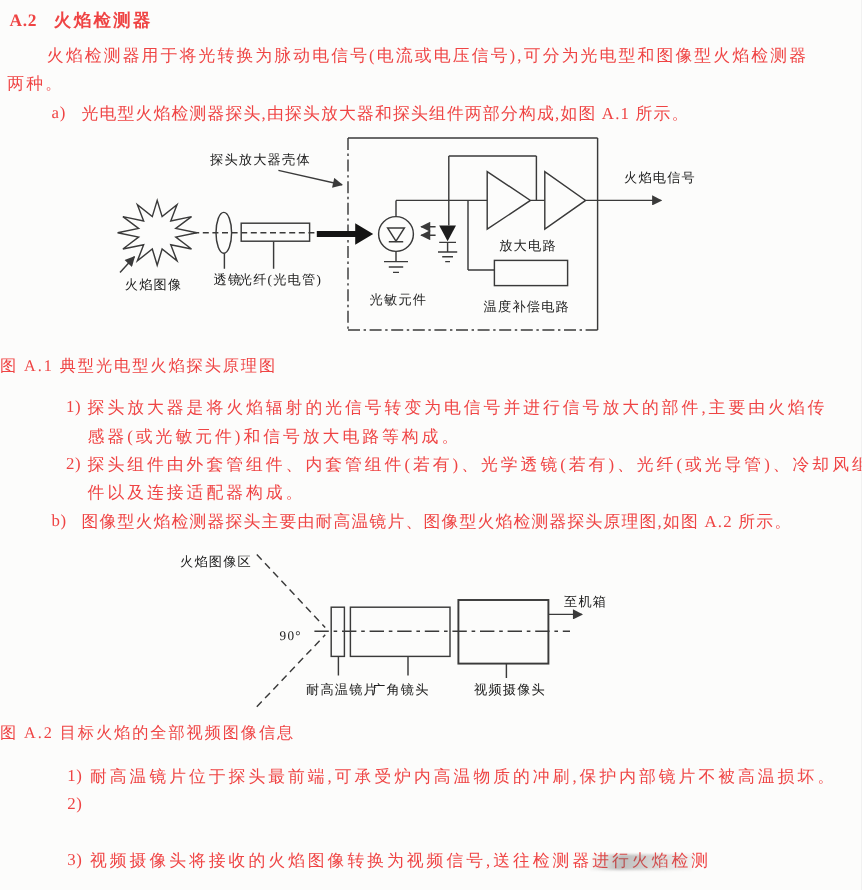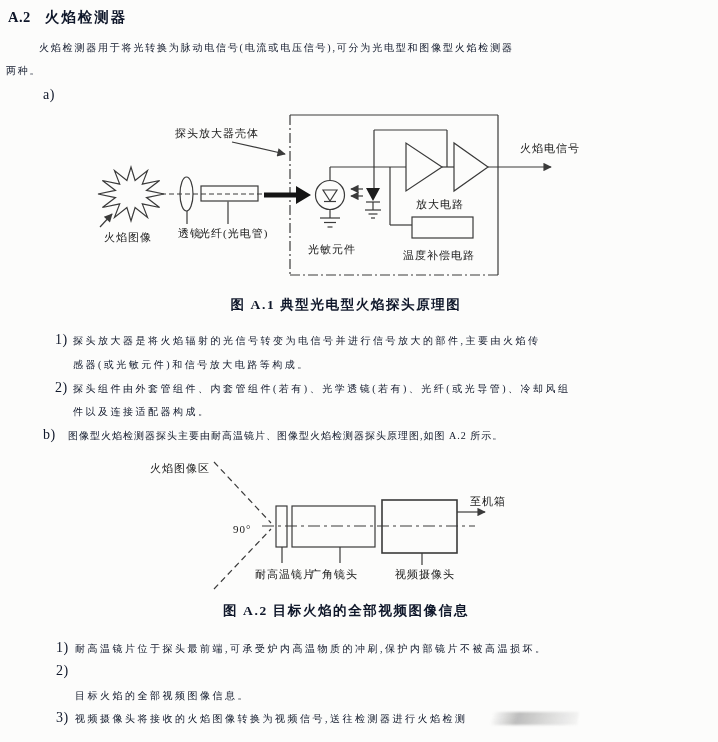--- a/index.html
+++ b/index.html
@@ -1,28 +1,28 @@
 <!DOCTYPE html>
 <html><head>
 <meta charset="utf-8">
 <style>
   html,body{margin:0;padding:0;background:#e8e8e8;}
   .page{
     position:relative;width:718px;height:742px;overflow:hidden;
-    background:#fcfcfb;color:#0f172a;
+    background:#fcfcfb;color:#ef4444;
     font-family:"Liberation Serif","DejaVu Serif",serif;
   }
-  .tl{position:absolute;white-space:nowrap;font-size:10px;line-height:17px;}
+  .tl{position:absolute;white-space:nowrap;font-size:14px;line-height:17px;}
   .sp1{letter-spacing:1px;}
   .sp18{letter-spacing:1.8px;}
   .sp25{letter-spacing:2.5px;}
   .heading{position:absolute;left:8px;top:8px;font-weight:bold;font-size:14.5px;white-space:nowrap;}
   .heading .num{letter-spacing:.5px;}
   .heading .ttl{margin-left:14px;letter-spacing:2px;}
-  .cap{position:absolute;left:0;width:692px;text-align:center;font-weight:bold;
+  .cap{position:absolute;left:0;width:692px;text-align:left;font-weight:normal;
        font-size:13.5px;letter-spacing:1.6px;white-space:nowrap;}
   .marker{position:absolute;white-space:nowrap;font-size:14px;letter-spacing:.5px;}
   svg.fig{position:absolute;left:0;}
   svg.fig text{font-family:"Liberation Serif","DejaVu Serif",serif;font-size:11px;
                letter-spacing:1px;fill:#202020;}
   svg.fig .ln{stroke:#3a3a3a;stroke-width:1.2;fill:none;}
   svg.fig .thick{stroke-width:1.6;}
   .smudge{position:absolute;left:492px;top:712px;width:86px;height:13px;
           background:linear-gradient(100deg,rgba(110,110,110,0) 0%,rgba(95,95,95,.40) 30%,
                      rgba(120,120,120,.28) 60%,rgba(110,110,110,.05) 100%);
@@ -34,20 +34,21 @@
 <div class="page">
 
   <div class="heading">
     <span class="num">A.2</span><span class="ttl">火焰检测器</span>
   </div>
 
   <div class="tl sp18" style="left:39px;top:39px">火焰检测器用于将光转换为脉动电信号(电流或电压信号),可分为光电型和图像型火焰检测器</div>
   <div class="tl sp18" style="left:6px;top:62px">两种。</div>
 
   <div class="marker" style="left:43px;top:87px">a)</div>
+  <div class="tl sp1" style="left:68px;top:87px">光电型火焰检测器探头,由探头放大器和探头组件两部分构成,如图 A.1 所示。</div>
 
   <svg class="fig" style="top:112px" width="718" height="182" viewBox="0 0 718 182">
     <defs>
       <marker id="ah" viewBox="0 0 10 10" refX="9" refY="5" markerWidth="9" markerHeight="7" orient="auto">
         <path d="M0,0 L10,5 L0,10 z" fill="#3a3a3a"></path>
       </marker>
     </defs>
 
     <text x="175" y="25">探头放大器壳体</text>
     <line class="ln" x1="232" y1="30" x2="285" y2="42" marker-end="url(#ah)"></line>
@@ -161,20 +162,19 @@
     <text x="470" y="53">至机箱</text>
     <line class="ln" x1="457" y1="60" x2="485" y2="60" marker-end="url(#ah)"></line>
   </svg>
 
   <div class="cap" style="top:602px">图 A.2  目标火焰的全部视频图像信息</div>
 
   <div class="marker" style="left:56px;top:640px">1)</div>
   <div class="tl sp25" style="left:75px;top:640px">耐高温镜片位于探头最前端,可承受炉内高温物质的冲刷,保护内部镜片不被高温损坏。</div>
 
   <div class="marker" style="left:56px;top:663px">2)</div>
-  <div class="tl sp25" style="left:75px;top:687px">目标火焰的全部视频图像信息。</div>
 
   <div class="marker" style="left:56px;top:710px">3)</div>
   <div class="tl sp25" style="left:75px;top:710px">视频摄像头将接收的火焰图像转换为视频信号,送往检测器进行火焰检测</div>
 
   <div class="smudge"></div>
 
 </div>
 
 </body></html>

